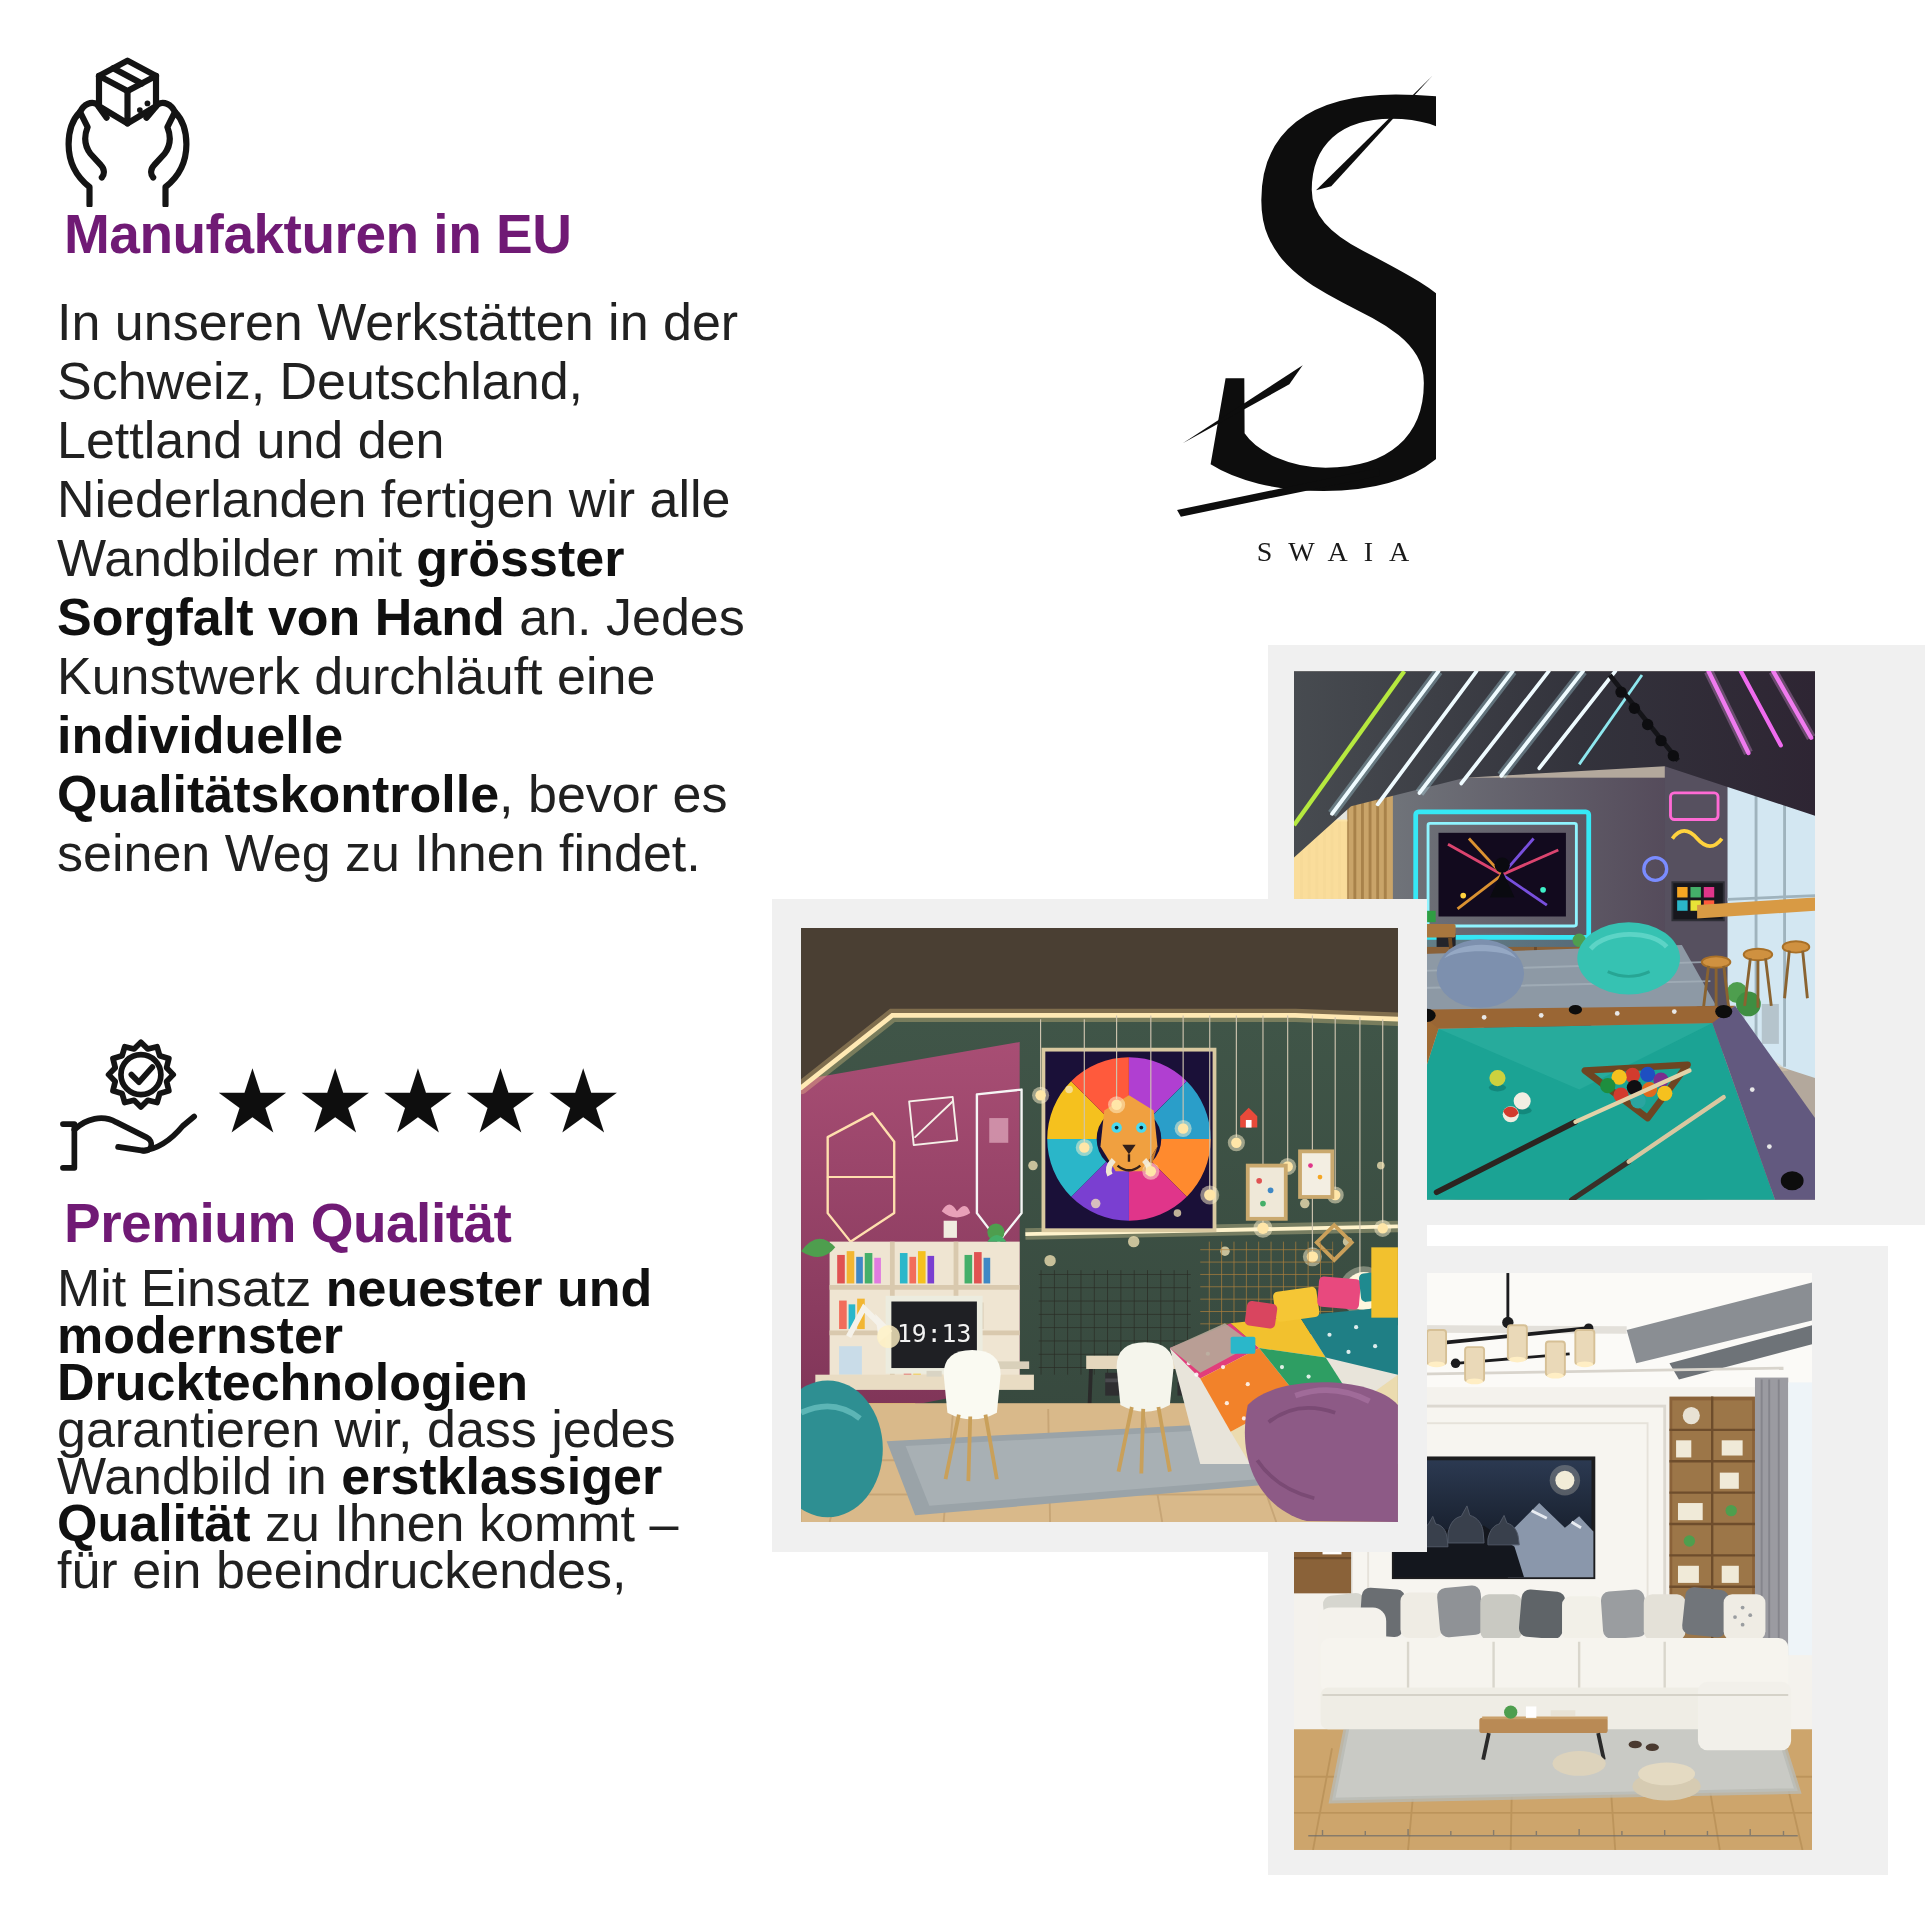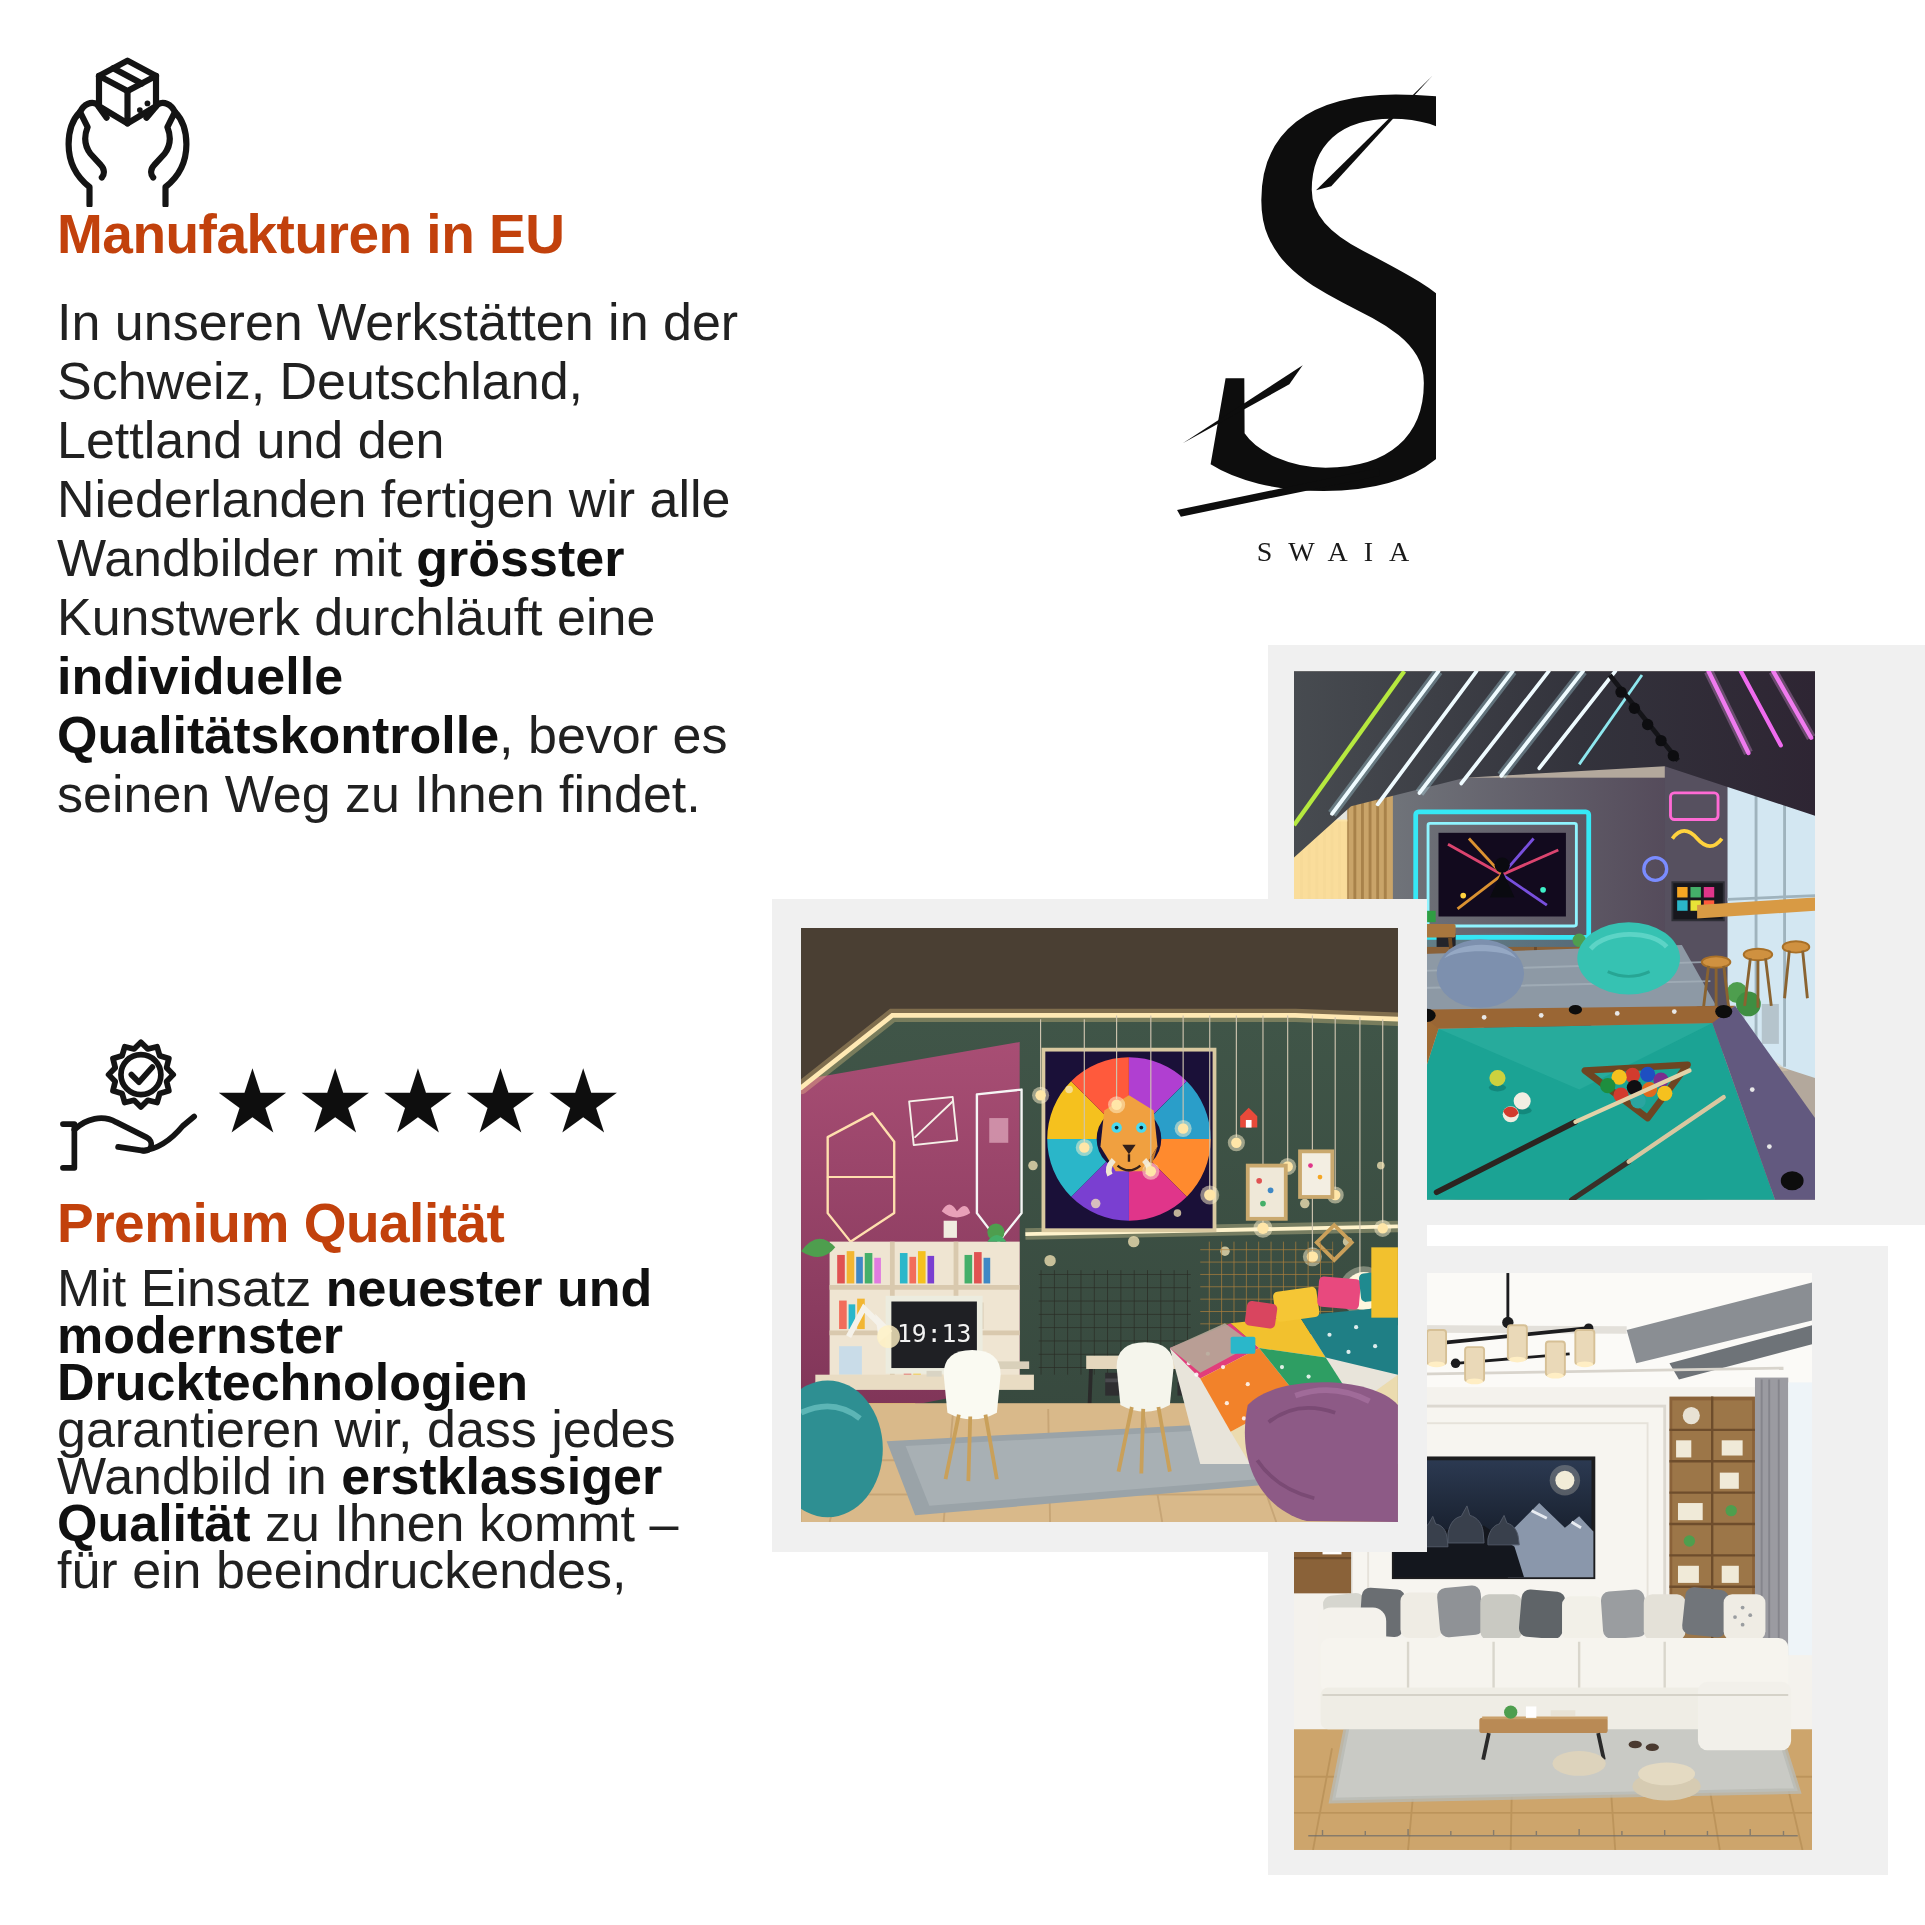--- a/index.html
+++ b/index.html
@@ -1,19 +1,19 @@
 <!DOCTYPE html>
 <html style="font-size:15px"><head>
 <meta charset="utf-8">
 <style>
   html,body{margin:0;padding:0;background:#fff;}
   .canvas{position:relative;width:1926px;height:1926px;background:#ffffff;overflow:hidden;
           font-family:"Liberation Sans",sans-serif;color:#1d1d1d;}
   .abs{position:absolute;}
-  .h1{font-size:55px;font-weight:800;letter-spacing:-0.5px;color:#c2410c;line-height:61px;white-space:nowrap;}
+  .h1{font-size:55px;font-weight:800;letter-spacing:-0.5px;color:#701a75;line-height:61px;white-space:nowrap;margin-left:7px;}
   .para{font-size:52px;color:#212121;}
   .para .pline{white-space:pre;}
   .para-loose .pline{line-height:59px;}
   .para-tight .pline{line-height:47px;}
   .para span.b{font-weight:700;color:#101010;}
   .stars{font-size:88px;line-height:1;letter-spacing:3.8px;color:#0e0e0e;white-space:nowrap;}
   .frame{background:#f0f0f0;}
   .photo svg{display:block;}
   .wordmark{font-family:"Liberation Serif",serif;font-size:28px;letter-spacing:16px;color:#1a1a1a;white-space:nowrap;}
   svg{shape-rendering:auto;}
@@ -42,20 +42,21 @@
   </svg>
 
   <div class="abs h1" style="left:57px;top:204px">Manufakturen in EU</div>
 
   <div class="abs para para-loose" style="left:57px;top:293px">
       <div class="pline"><span>In unseren Werkstätten in der</span></div>
       <div class="pline"><span>Schweiz, Deutschland,</span></div>
       <div class="pline"><span>Lettland und den</span></div>
       <div class="pline"><span>Niederlanden fertigen wir alle</span></div>
       <div class="pline"><span>Wandbilder mit </span><span class="b">grösster</span></div>
+      <div class="pline"><span class="b">Sorgfalt von Hand</span><span> an. Jedes</span></div>
       <div class="pline"><span>Kunstwerk durchläuft eine</span></div>
       <div class="pline"><span class="b">individuelle</span></div>
       <div class="pline"><span class="b">Qualitätskontrolle</span><span>, bevor es</span></div>
       <div class="pline"><span>seinen Weg zu Ihnen findet.</span></div>
     </div>
 
   <svg class="abs" style="left:57px;top:1029px" width="145" height="154" viewBox="0 0 152 162">
     <g fill="none" stroke="#141414" stroke-width="6" stroke-linecap="round" stroke-linejoin="round">
       <path d="M122,48 L115,55.2 L117.4,65 L107.8,67.8 L105,77.4 L95.2,75 L88,82 L80.8,75 L71,77.4 L68.2,67.8 L58.6,65 L61,55.2 L54,48 L61,40.8 L58.6,31 L68.2,28.2 L71,18.6 L80.8,21 L88,14 L95.2,21 L105,18.6 L107.8,28.2 L117.4,31 L115,40.8 Z"></path>
       <circle cx="88" cy="48" r="21"></circle>

